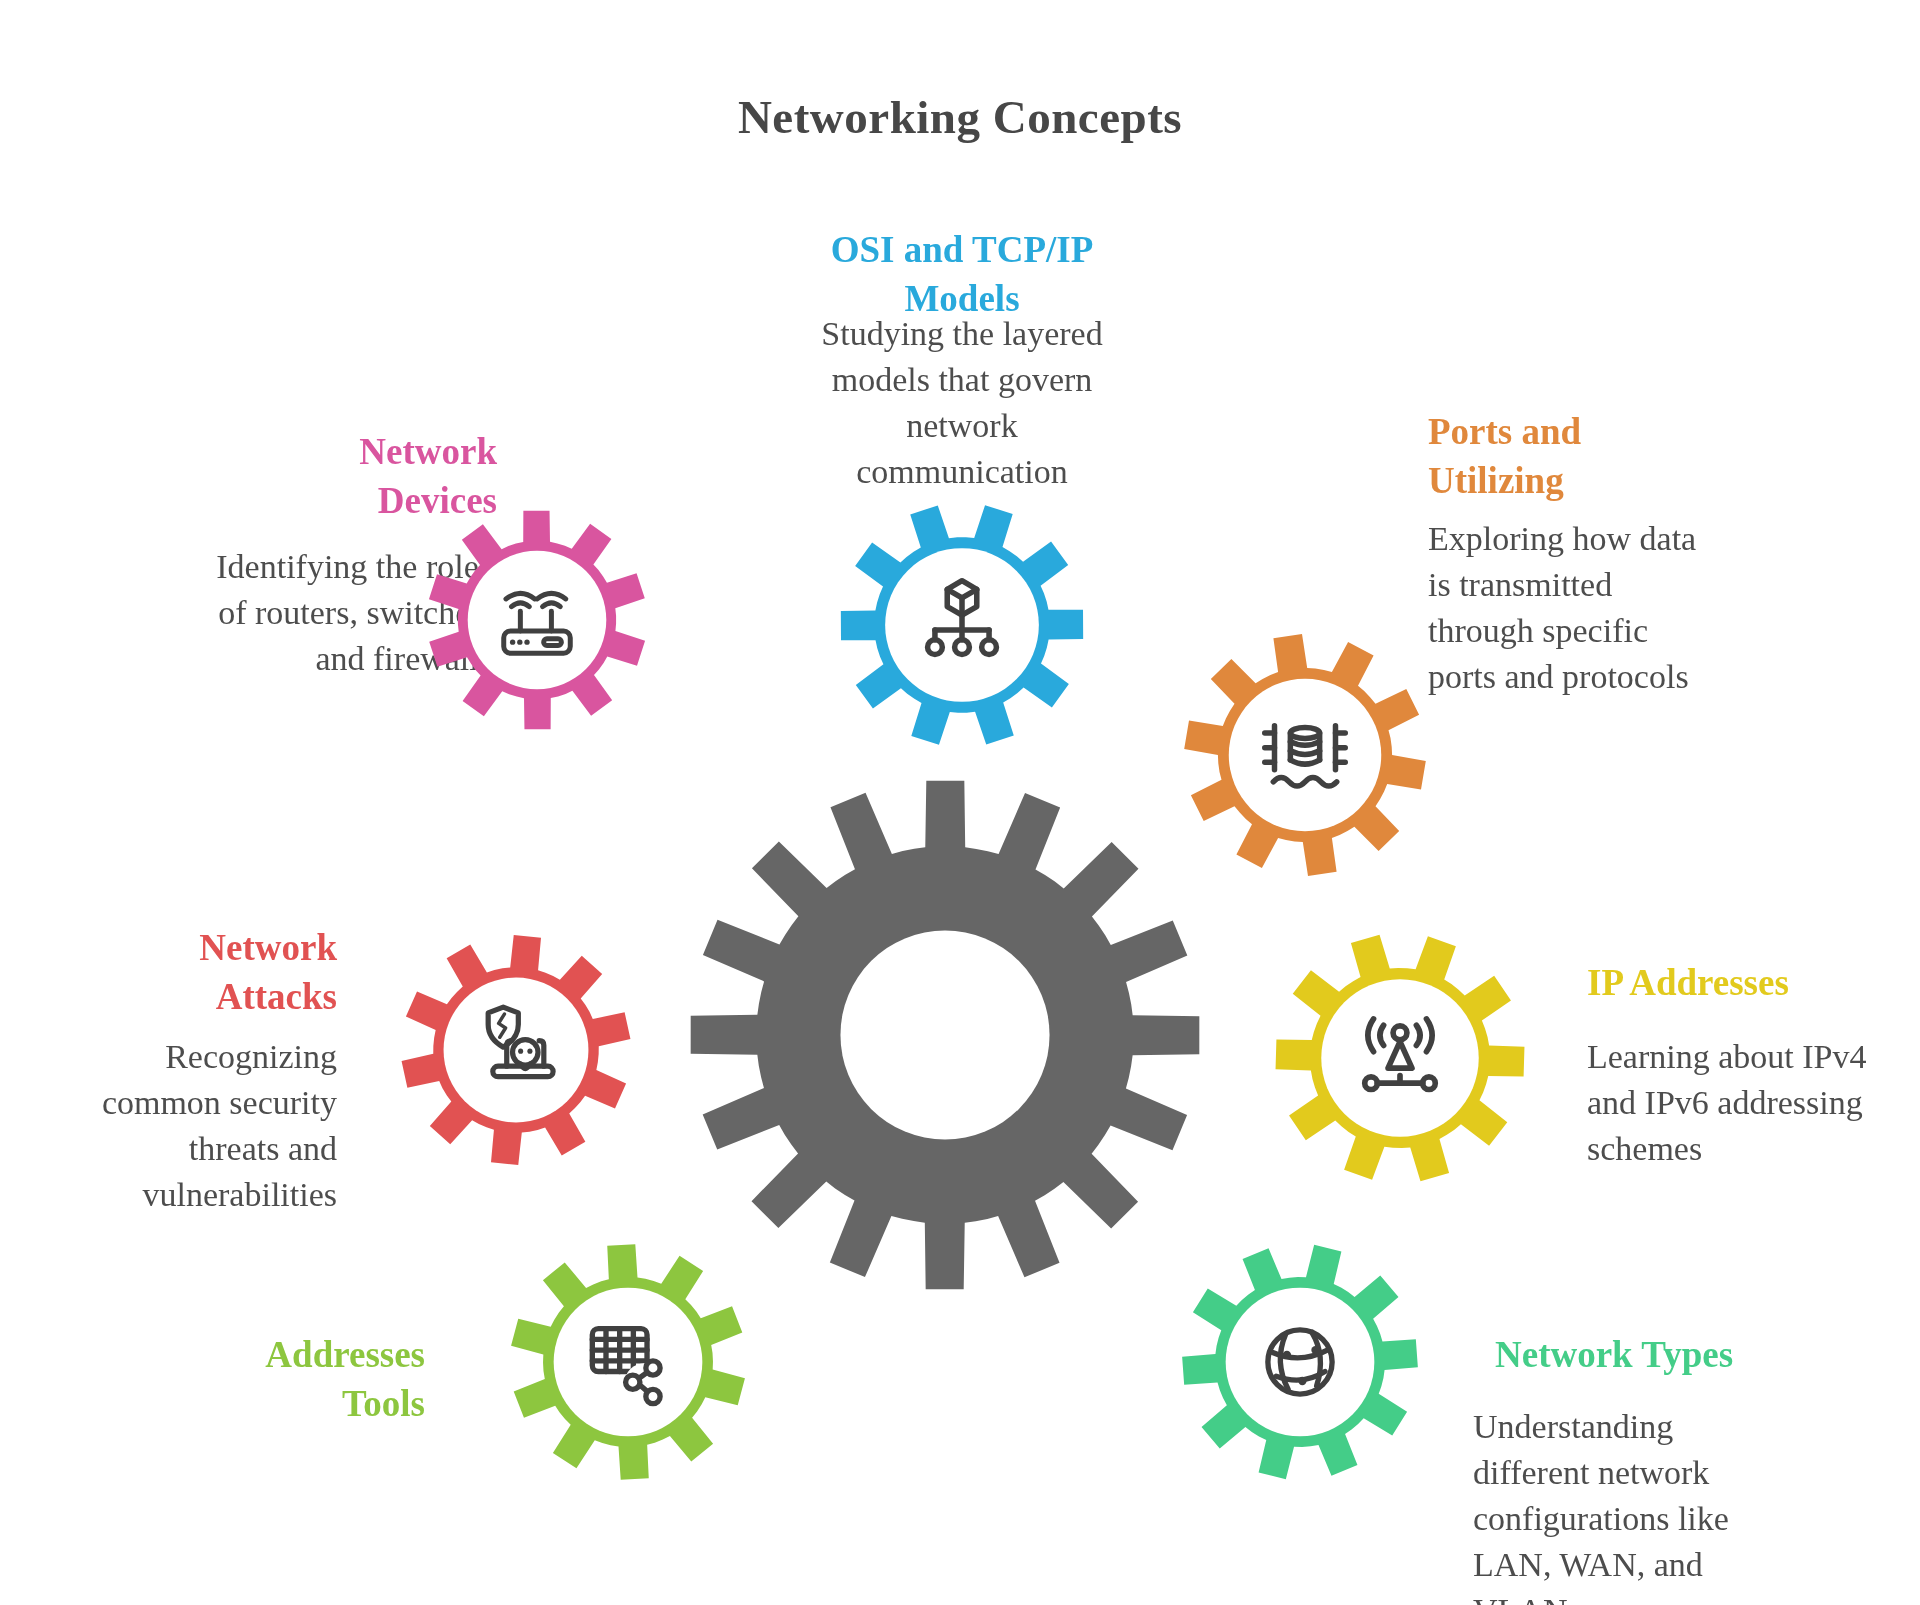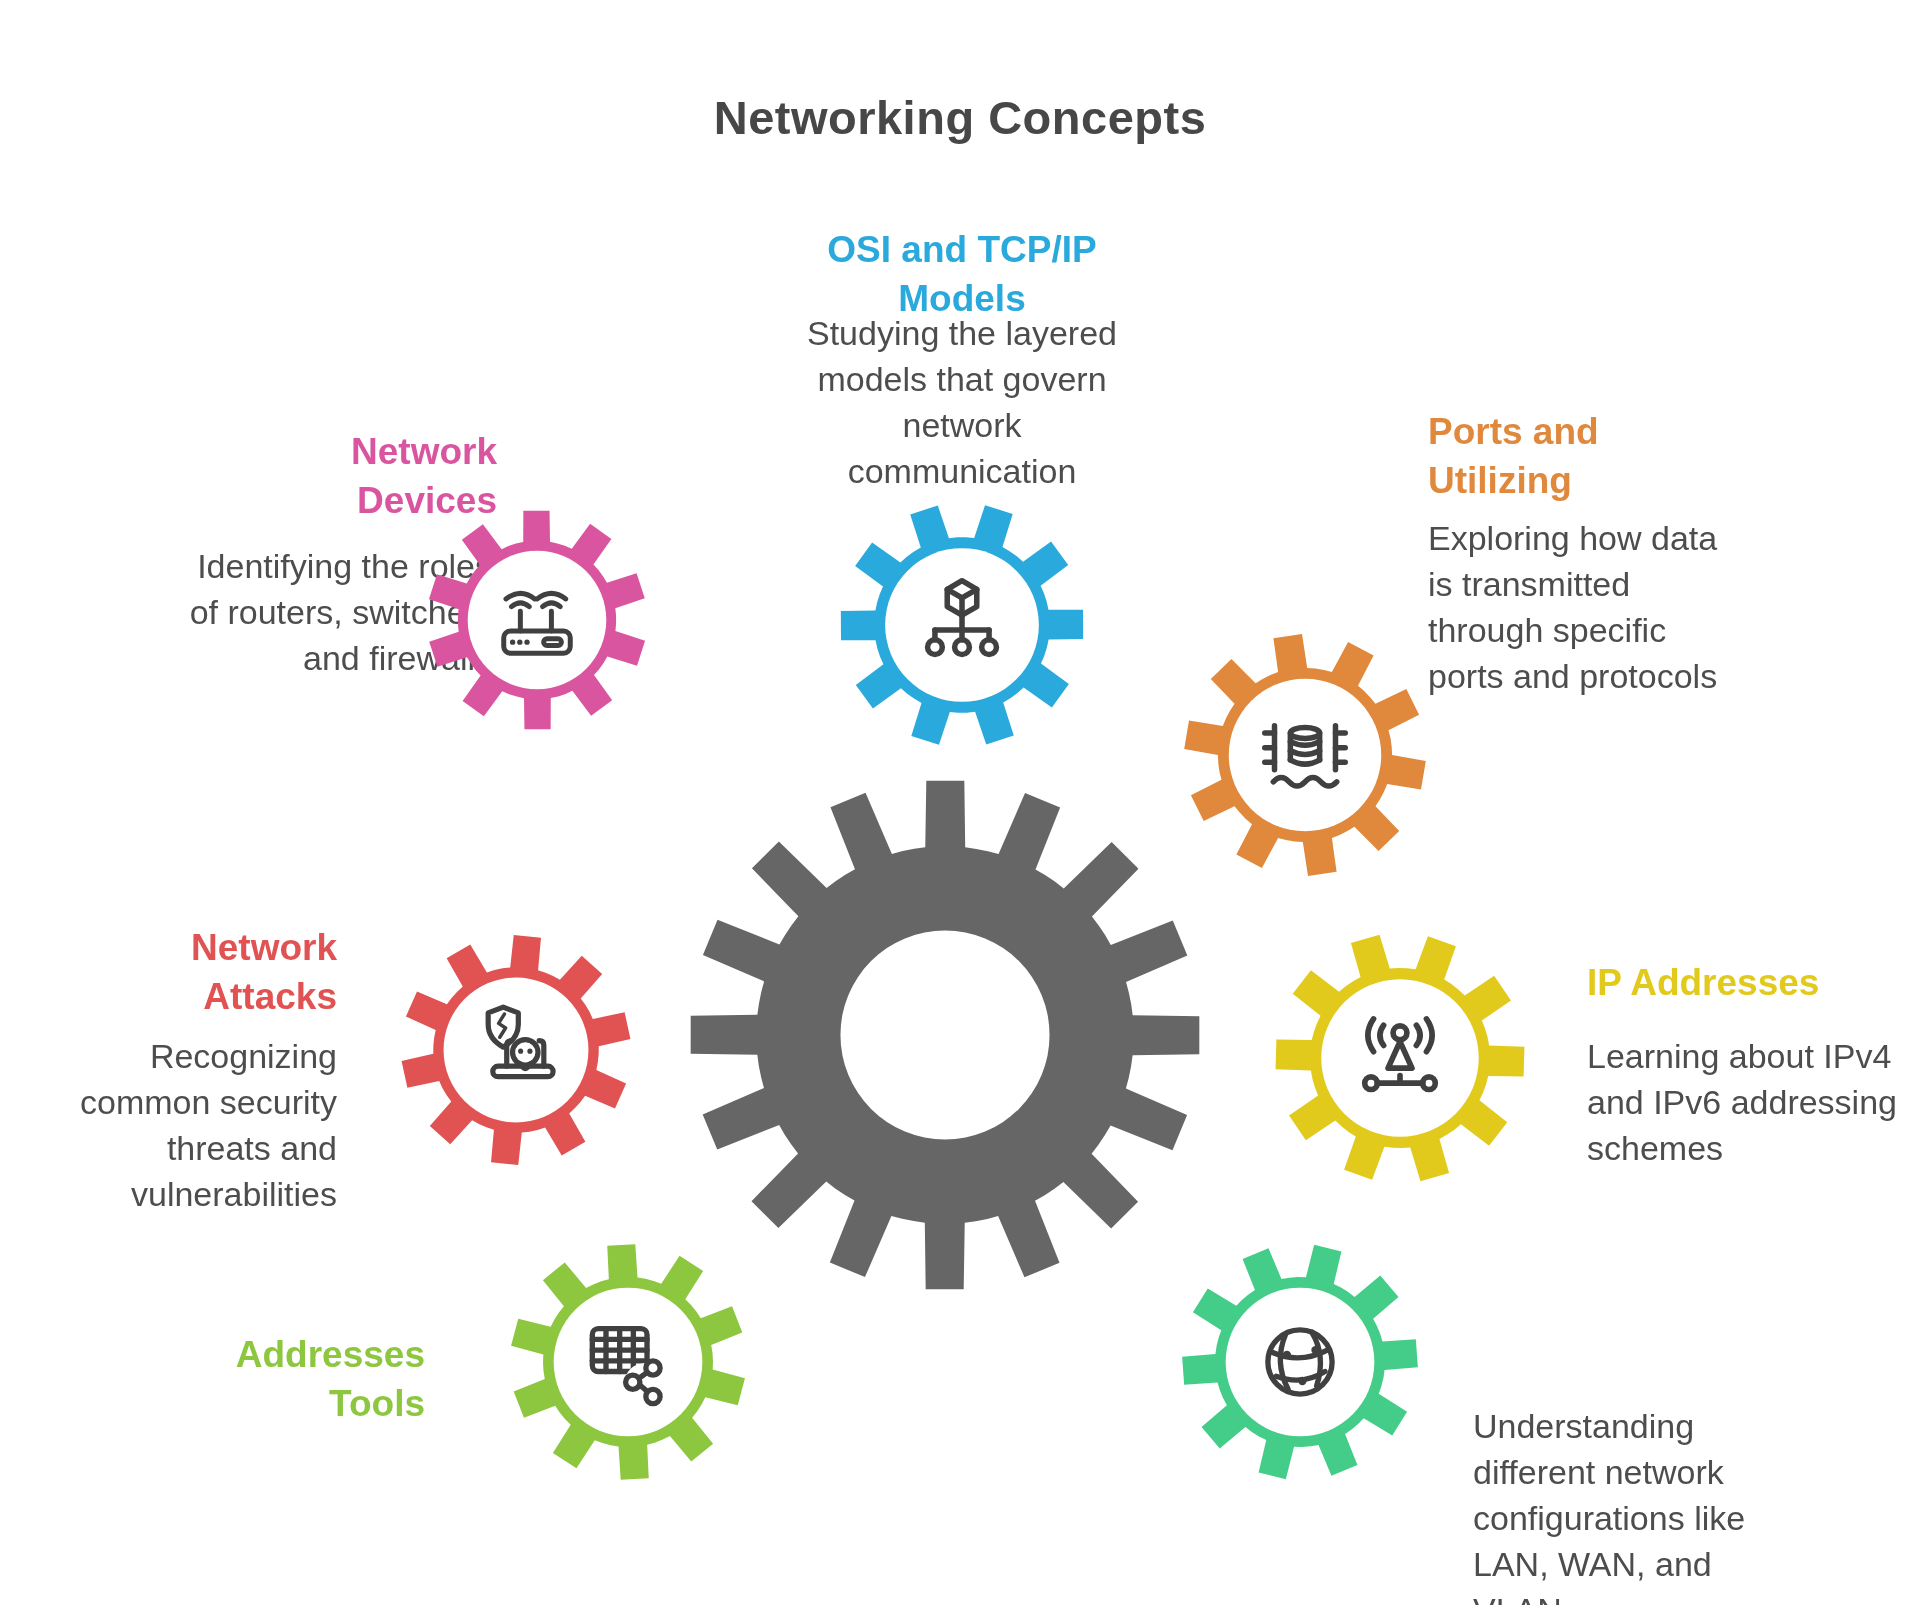--- a/index.html
+++ b/index.html
@@ -1,18 +1,18 @@
 <!DOCTYPE html>
 <html lang="en"><head>
 <meta charset="utf-8">
 <style>
   html,body{margin:0;padding:0;background:#ffffff;}
   .canvas{
     position:relative;width:1920px;height:1605px;background:var(--bg,#ffffff);
-    overflow:hidden;font-family:Liberation Sans, sans-serif;
+    overflow:hidden;font-family:Liberation Serif, serif;
   }
   .main-title{
     position:absolute;left:0;top:90px;width:1920px;margin:0;text-align:center;
     font-size:47px;font-weight:bold;color:var(--heading,#474747);letter-spacing:.5px;
   }
   .sec-title{
     position:absolute;font-weight:bold;font-size:37px;line-height:1.32;
     white-space:pre-line;
   }
   .sec-desc{
@@ -183,20 +183,21 @@
           <line x1="20" y1="49" x2="66" y2="49"></line>
     <circle cx="64" cy="68" r="17" fill="#ffffff" stroke="none"></circle>
     <line x1="56" y1="66" x2="70" y2="56"></line>
           <line x1="56" y1="66" x2="70" y2="78"></line>
     <circle cx="54" cy="67" r="6" fill="#ffffff"></circle>
           <circle cx="71" cy="55" r="6" fill="#ffffff"></circle>
           <circle cx="71" cy="79" r="6" fill="#ffffff"></circle>
         </g>
       </svg></div>
 
+  <div class="sec-title" style="left: 1495px; top: 1331px; width: 360px; color: rgb(68, 205, 136);">Network Types</div>
   <div class="sec-desc" style="left:1473px;top:1404px;width:340px;">Understanding
 different network
 configurations like
 LAN, WAN, and
 VLAN</div>
   <div class="gear" style="left: 1182px; top: 1244px;"><svg width="236" height="236" viewBox="-118 -118 236 236">
         <g transform="rotate(-14)">
           <path d="M85.0,0.0L117.9,5.9L113.1,33.6L80.1,28.3L77.1,35.7L73.1,43.2L68.7,49.9L91.9,74.1L71.7,93.7L48.2,70.0L41.4,74.2L33.7,78.0L26.3,80.8L30.8,113.9L3.0,118.0L-2.1,84.9L-10.1,84.4L-18.5,82.9L-26.3,80.8L-42.1,110.3L-66.9,97.2L-51.6,67.5L-57.8,62.3L-63.7,56.2L-68.7,49.9L-98.8,64.5L-111.3,39.3L-81.4,24.2L-83.4,16.4L-84.6,8.0L-85.0,0.0L-117.9,-5.9L-113.1,-33.6L-80.1,-28.3L-77.1,-35.7L-73.1,-43.2L-68.7,-49.9L-91.9,-74.1L-71.7,-93.7L-48.2,-70.0L-41.4,-74.2L-33.7,-78.0L-26.3,-80.8L-30.8,-113.9L-3.0,-118.0L2.1,-84.9L10.1,-84.4L18.5,-82.9L26.3,-80.8L42.1,-110.3L66.9,-97.2L51.6,-67.5L57.8,-62.3L63.7,-56.2L68.7,-49.9L98.8,-64.5L111.3,-39.3L81.4,-24.2L83.4,-16.4L84.6,-8.0Z" fill="#44CD88"></path>
         </g>
         <circle cx="0" cy="0" r="74.34" fill="#ffffff"></circle>

